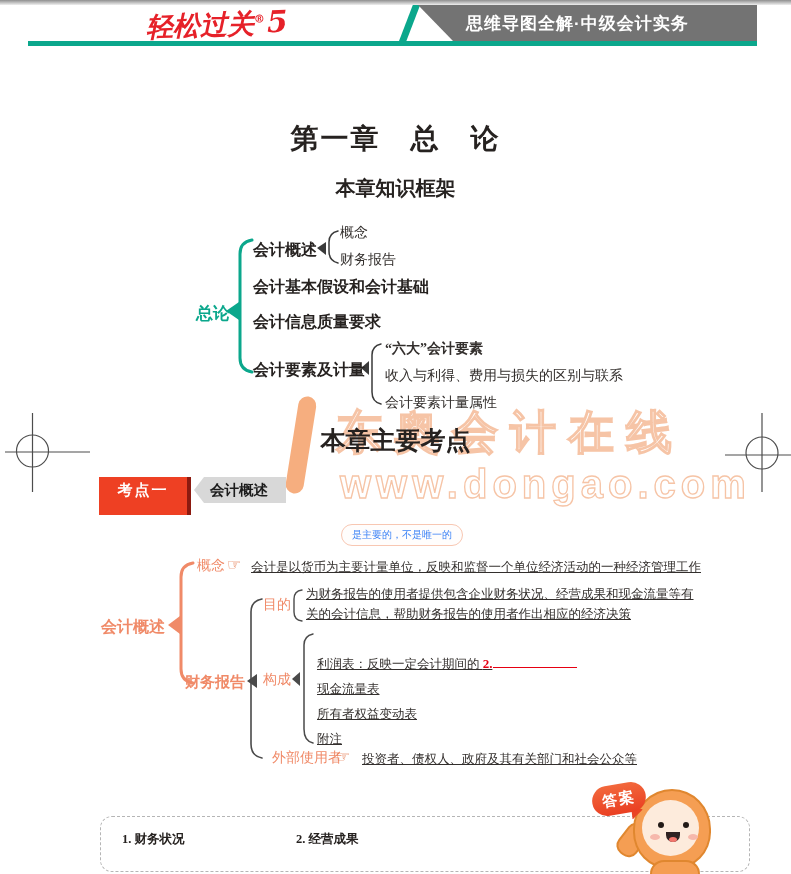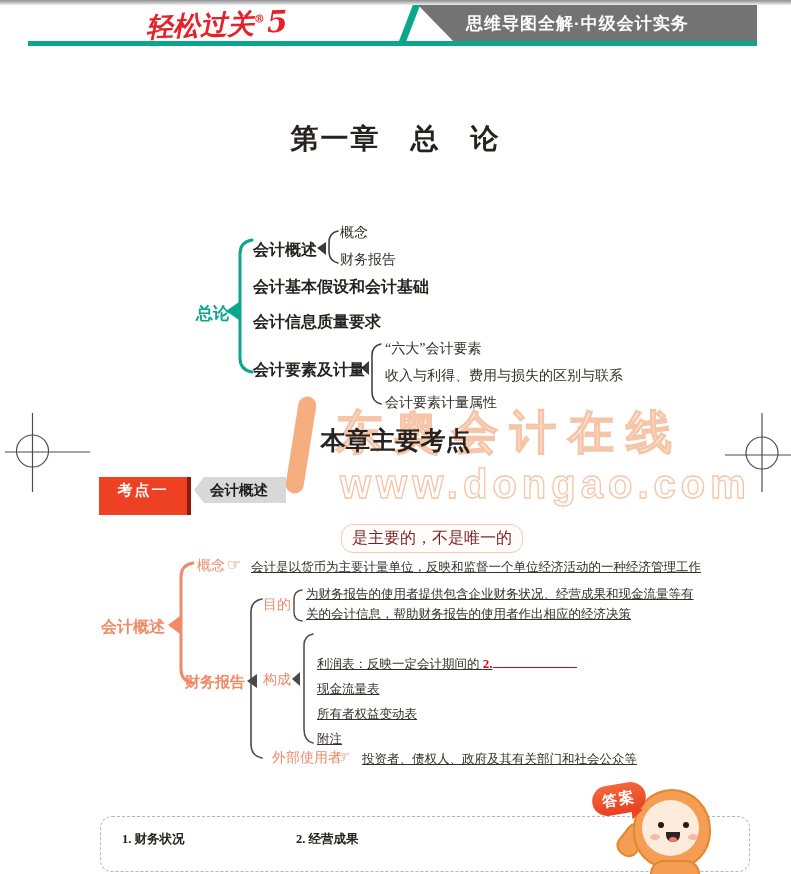--- a/index.html
+++ b/index.html
@@ -42,21 +42,21 @@
   .rednum{color:#e60012;font-weight:bold;font-family:"Liberation Serif",serif;font-size:13px;}
   .blank{display:inline-block;width:84px;border-bottom:1.6px solid #e60012;height:11px;margin-left:1px;}
   
   #badge-red{left:99px;top:477px;width:88px;height:38px;background:#ee4023;border-right:4px solid #8c1a10;
              color:#fff;font-weight:bold;font-size:15px;text-align:center;line-height:26px;letter-spacing:2px;z-index:2;}
   #badge-gray{left:192px;top:477px;width:94px;height:26px;background:#d8d8d8;
               clip-path:polygon(12px 0,100% 0,100% 100%,12px 100%,2px 50%);
               color:#1c1c1c;font-weight:bold;font-size:14.5px;text-align:center;line-height:26px;z-index:2;}
   
   #note-bubble{left:341px;top:524px;padding:3px 10px;border:1.5px solid #f8c7b2;border-radius:12px;
-               background:#fffdfc;color:#7f1d1d;font-size:16px;white-space:nowrap;z-index:2;
+               background:#fffdfc;color:#3b82f6;font-size:10px;white-space:nowrap;z-index:2;
                font-family:"Liberation Serif",serif;}
   
   #answer-box{left:100px;top:816px;width:648px;height:54px;border:1.5px dashed #b5b5b5;border-radius:12px;z-index:2;}
   .answer-item{top:831px;font-family:"Liberation Serif",serif;font-weight:600;font-size:12.5px;z-index:3;}
   #answer-1{left:122px;} #answer-2{left:296px;}
   #answer-bubble{left:592px;top:784px;width:54px;height:30px;background:linear-gradient(#f2683c,#ea3f22);
                  border-radius:16px;color:#fff;font-weight:bold;font-size:15px;text-align:center;line-height:30px;
                  letter-spacing:2px;transform:rotate(-10deg);z-index:6;}
   #answer-bubble-tail{left:630px;top:808px;width:12px;height:12px;background:#ea4424;
                  clip-path:polygon(0 0,100% 0,30% 100%);transform:rotate(10deg);z-index:5;}
@@ -92,20 +92,21 @@
 
   <div id="wm">
     <div class="abs" id="wm-ring"></div>
     <div class="abs" id="wm-hole"></div>
     <div class="abs" id="wm-stem"></div>
     <div class="abs wm-text" id="wm-line1">东奥会计在线</div>
     <div class="abs wm-text" id="wm-line2">www.dongao.com</div>
   </div>
 
   <div class="abs center-title" id="chapter-title">第一章　总　论</div>
+  <div class="abs center-title" id="framework-title">本章知识框架</div>
   <div class="abs center-title" id="keypoints-title">本章主要考点</div>
 
   <svg class="overlay" width="791" height="874" viewBox="0 0 791 874">
 
     <path d="M252 240 Q240 242 240 254 L240 358 Q240 370 252 372" fill="none" stroke="#0ba78c" stroke-width="3" stroke-linecap="round"></path>
     <polygon points="226,311 239,302 239,320" fill="#0ba78c"></polygon>
     <polygon points="317,248 326,242 326,255" fill="#3a3a3a"></polygon>
     <path d="M338 231 Q329 233 329 242 L329 251 Q329 261 338 263" fill="none" stroke="#3a3a3a" stroke-width="1.5" stroke-linecap="round"></path>
     <polygon points="361,368 369,361 369,375" fill="#3a3a3a"></polygon>
     <path d="M381 344 Q372 346 372 355 L372 392 Q372 402 381 404" fill="none" stroke="#3a3a3a" stroke-width="1.5" stroke-linecap="round"></path>
@@ -130,21 +131,21 @@
     </g>
   </svg>
 
   <div class="abs node-bold green" style="left:196px;top:302px;font-size:17px;">总论</div>
   <div class="abs node-bold" style="left:253px;top:240px;">会计概述</div>
   <div class="abs node-serif" style="left:340px;top:224px;">概念</div>
   <div class="abs node-serif" style="left:340px;top:251px;">财务报告</div>
   <div class="abs node-bold" style="left:253px;top:277px;">会计基本假设和会计基础</div>
   <div class="abs node-bold" style="left:253px;top:312px;">会计信息质量要求</div>
   <div class="abs node-bold" style="left:253px;top:360px;">会计要素及计量</div>
-  <div class="abs node-serif" style="left:385px;top:340px;">“六大”会计要素</div>
+  <div class="abs node-serif" style="left:385px;top:340px;font-weight:bold;">“六大”会计要素</div>
   <div class="abs node-serif" style="left:385px;top:367px;">收入与利得、费用与损失的区别与联系</div>
   <div class="abs node-serif" style="left:385px;top:394px;">会计要素计量属性</div>
 
   <div class="abs" id="badge-red">考点一</div>
   <div class="abs" id="badge-gray">会计概述</div>
 
   <div class="abs" id="note-bubble">是主要的，不是唯一的</div>
 
   <div class="abs node-bold salmon" style="left:101px;top:617px;">会计概述</div>
   <div class="abs node-serif salmon" style="left:197px;top:557px;">概念</div>

